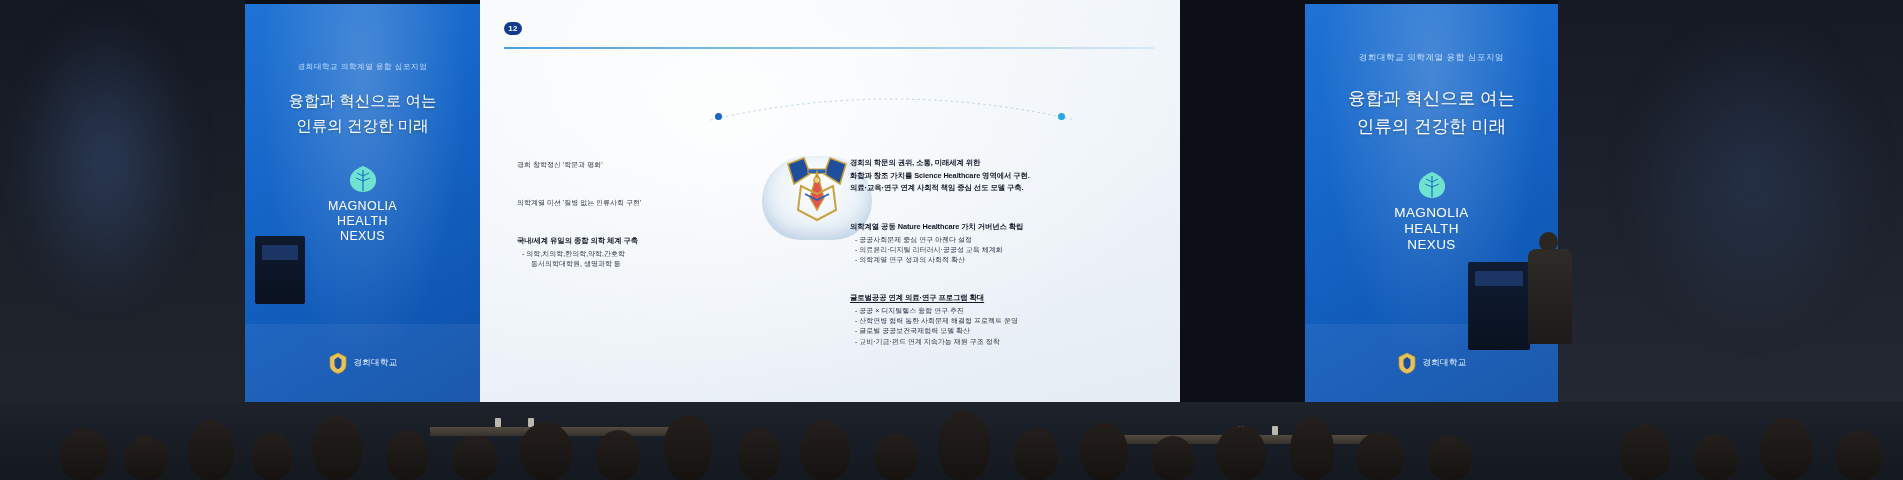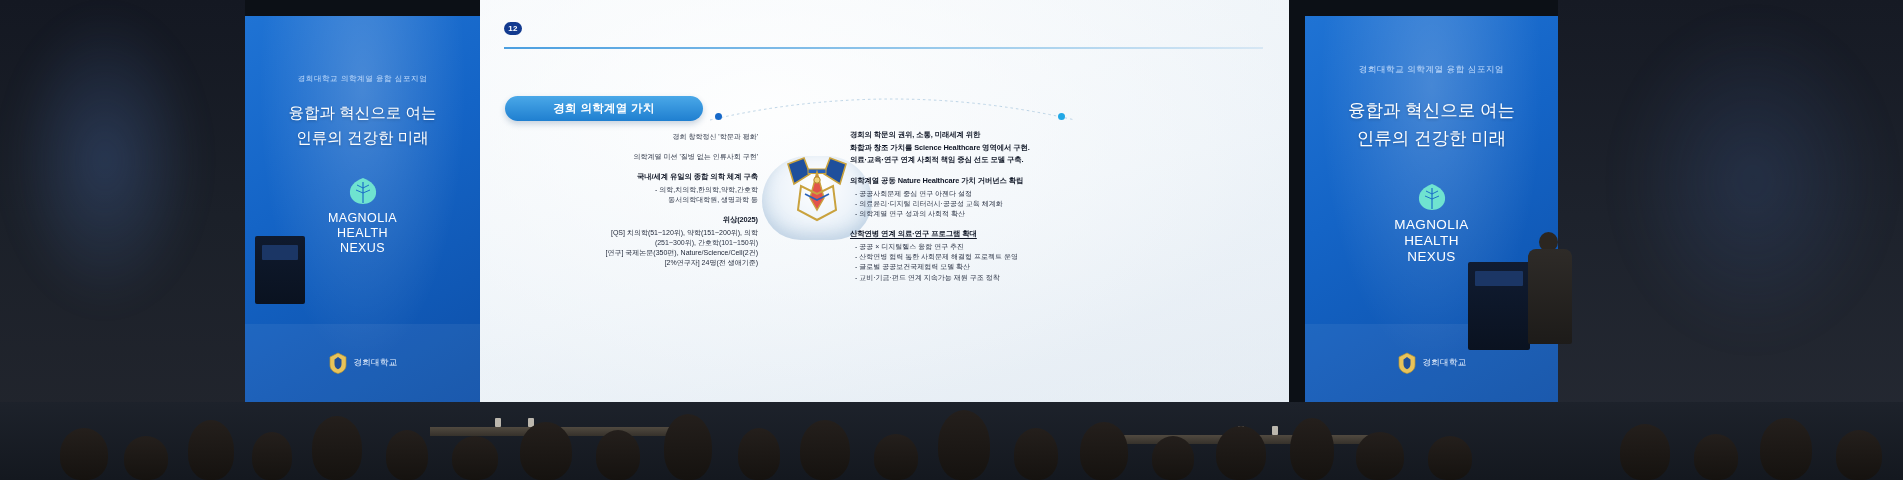--- a/index.html
+++ b/index.html
@@ -25,21 +25,21 @@
     position:absolute; right:20px; top:20px; width:260px; height:320px;
     background:radial-gradient(ellipse at center,rgba(70,105,170,.22),rgba(10,14,22,0) 72%);
     filter:blur(16px);
   }
 
   
   #wall { position:absolute; left:245px; top:0; width:1313px; height:402px; background:#0c1016; }
 
   
   .panel {
-    position:absolute; top:16px; bottom:0;
+    position:absolute; top:4px; bottom:0;
     background:linear-gradient(150deg,#1f73d4 0%,#1464c6 42%,#0d4fa8 100%);
     overflow:hidden;
   }
   .panel::after {
     content:""; position:absolute; inset:0;
     background:radial-gradient(ellipse at 50% 18%,rgba(255,255,255,.20),rgba(0,0,0,0) 62%);
   }
   #panel-left  { left:0;    width:235px; }
   #panel-right { right:0;   width:253px; }
 
@@ -64,21 +64,21 @@
   .panel-foot {
     position:absolute; left:0; right:0; bottom:0; height:78px;
     display:flex; align-items:center; justify-content:center; gap:6px;
     background:rgba(255,255,255,.06);
   }
   .crest { width:20px; height:22px; }
   .crest-label { font-size:8.5px; color:#eaf3ff; letter-spacing:.3px; }
 
   
   #slide {
-    position:absolute; left:235px; top:0; width:809px; height:402px;
+    position:absolute; left:235px; top:0; width:700px; height:402px;
     background:linear-gradient(165deg,#fdfefe 0%,#f4f8fb 55%,#e9eff5 100%);
     overflow:hidden;
   }
   #slide::before {
     content:""; position:absolute; inset:0; pointer-events:none;
     background:radial-gradient(ellipse at 35% 28%,rgba(255,255,255,.75),rgba(214,226,238,.22) 72%);
   }
 
   .slide-header { position:absolute; left:24px; top:22px; right:26px; display:flex; align-items:center; gap:9px; }
   .num-badge {
@@ -108,29 +108,29 @@
   .arc { position:absolute; left:220px; top:86px; width:385px; height:44px; }
   .dot { position:absolute; width:7px; height:7px; border-radius:50%; }
   #dot-a { left:235px; top:113px; background:#1769c9; }
   #dot-b { left:578px; top:113px; background:#22a8e6; }
 
   
   .col { position:absolute; font-size:7.2px; color:#1d2433; line-height:1.45; }
   #col-left  { left:28px;  top:132px; width:250px; }
   #col-right { left:370px; top:130px; width:320px; }
 
-  .blk { margin-bottom:10px; }
+  .blk { margin-bottom:10px;margin-top:28px; }
   .blk:last-child { margin-bottom:0; }
   .hd { font-weight:700; color:#0f1626; font-size:7.4px; margin-bottom:2px; letter-spacing:-.1px; }
   .hd.u { text-decoration:underline; text-underline-offset:1.5px; }
   .sub { color:#2a3244; padding-left:5px; font-size:7px; }
   .sub.ind { padding-left:14px; }
   .ln { color:#22293a; font-size:7px; }
   .q { color:#2b3344; }
-  #col-left .center { text-align:right; padding-left:9px; }
+  #col-left .center { text-align:left; padding-left:9px; }
 
   
   .emblem { position:absolute; left:278px; top:128px; width:118px; height:118px; }
   .emblem .dome {
     position:absolute; left:4px; top:28px; width:110px; height:84px;
     border-radius:56px 56px 48px 48px;
     background:radial-gradient(ellipse at 50% 35%,#ffffff 0%,#eef4fa 48%,#cfe0ee 100%);
     box-shadow:inset 0 -6px 14px rgba(140,170,200,.35);
   }
 
@@ -211,21 +211,20 @@
         <div class="num-badge">12</div>
       </div>
       <div class="title-rule"></div>
 
       <svg class="arc" viewBox="0 0 385 44">
         <path d="M10 34 Q192 -8 375 34" fill="none" stroke="#bcd4e6" stroke-width="1" stroke-dasharray="2.5 3"></path>
       </svg>
       <div class="dot" id="dot-a"></div>
       <div class="dot" id="dot-b"></div>
 
-      <div class="pill" id="pill-left">경희 의학계열 가치</div>
 
       <div class="emblem">
         <div class="dome"></div>
         <svg viewBox="0 0 118 118" style="position:absolute;inset:0">
           <g>
             <path d="M30 36 L46 30 L52 46 L36 56 Z" fill="#1f4f9c" stroke="#c9a23e" stroke-width="1.6"></path>
             <path d="M88 36 L72 30 L66 46 L82 56 Z" fill="#1f4f9c" stroke="#c9a23e" stroke-width="1.6"></path>
             <rect x="50" y="41" width="18" height="4.5" fill="#2a62b8" stroke="#c9a23e" stroke-width="1"></rect>
             <path d="M59 44 L52 70 L59 82 L66 70 Z" fill="#e2534b" stroke="#c9a23e" stroke-width="1.4"></path>
             <path d="M43 58 L40 82 L59 92 L78 82 L75 58 L59 66 Z" fill="none" stroke="#c9a23e" stroke-width="2"></path>
@@ -240,43 +239,36 @@
           <div class="ln q">경희 창학정신  '학문과 평화'</div>
         </div>
         <div class="blk center">
           <div class="ln q">의학계열 미션  '질병 없는 인류사회 구현'</div>
         </div>
         <div class="blk center">
           <div class="hd">국내/세계 유일의 종합 의학 체계 구축</div>
           <div class="sub">- 의학,치의학,한의학,약학,간호학</div>
           <div class="sub ind">동서의학대학원, 생명과학 등</div>
         </div>
-        <div class="blk center">
-          <div class="hd">위상(2025)</div>
-          <div class="ln">[QS] 치의학(51~120위), 약학(151~200위), 의학</div>
-          <div class="sub ind">(251~300위), 간호학(101~150위)</div>
-          <div class="ln">[연구] 국제논문(350편), Nature/Science/Cell(2건)</div>
-          <div class="ln">[2%연구자] 24명(전 생애기준)</div>
-        </div>
       </div>
 
       <div class="col" id="col-right">
         <div class="blk">
           <div class="hd">경희의 학문의 권위, 소통, 미래세계 위한</div>
           <div class="hd">화합과 창조 가치를 Science Healthcare 영역에서 구현.</div>
           <div class="hd">의료·교육·연구 연계 사회적 책임 중심 선도 모델 구축.</div>
         </div>
         <div class="blk">
           <div class="hd">의학계열 공동 Nature Healthcare 가치 거버넌스 확립</div>
           <div class="sub">- 공공사회문제 중심 연구 아젠다 설정</div>
           <div class="sub">- 의료윤리·디지털 리터러시·공공성 교육 체계화</div>
           <div class="sub">- 의학계열 연구 성과의 사회적 확산</div>
         </div>
         <div class="blk">
-          <div class="hd u">산학연병 연계 의료·연구 프로그램 확대</div>
+          <div class="hd u">글로벌공공 연계 의료·연구 프로그램 확대</div>
           <div class="sub">- 공공 × 디지털헬스 융합 연구 추진</div>
           <div class="sub">- 산학연병 협력 통한 사회문제 해결형 프로젝트 운영</div>
           <div class="sub">- 글로벌 공공보건국제협력 모델 확산</div>
           <div class="sub">- 교비·기금·펀드 연계 지속가능 재원 구조 정착</div>
         </div>
       </div>
     </div>
 
     <div class="panel" id="panel-right">
       <div class="panel-inner">

